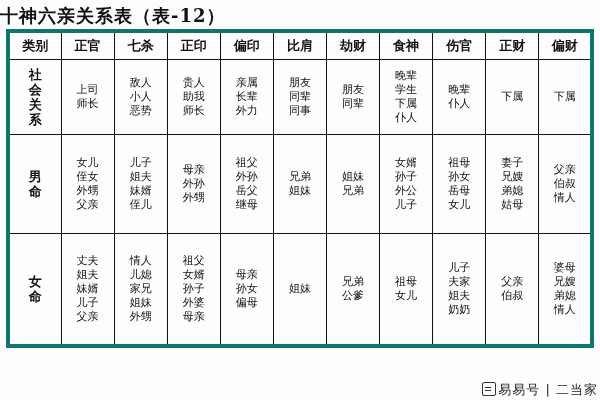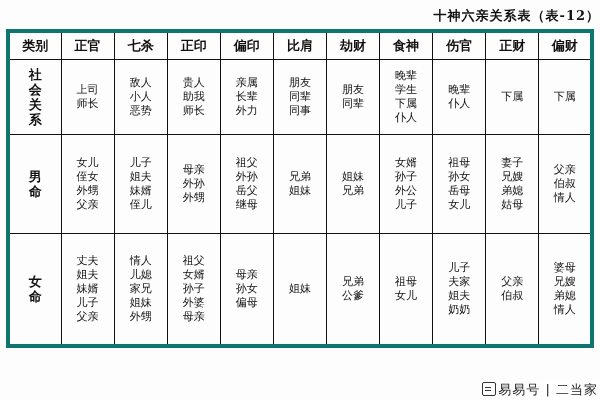--- a/index.html
+++ b/index.html
@@ -14,22 +14,22 @@
     overflow: hidden;
     position: relative;
   }
   #page {
     width: 600px;
     height: 400px;
     position: relative;
     background: #fdfdfd;
   }
   #title {
-    text-align: right;
-    font-size: 13px;
+    text-align: left;
+    font-size: 18px;
     font-weight: bold;
     color: #111;
     letter-spacing: 1px;
     padding-top: 5px;
     height: 24px;
     line-height: 22px;
     font-family: "DejaVu Serif", serif;
   }
   table.main {
     border-collapse: collapse;

